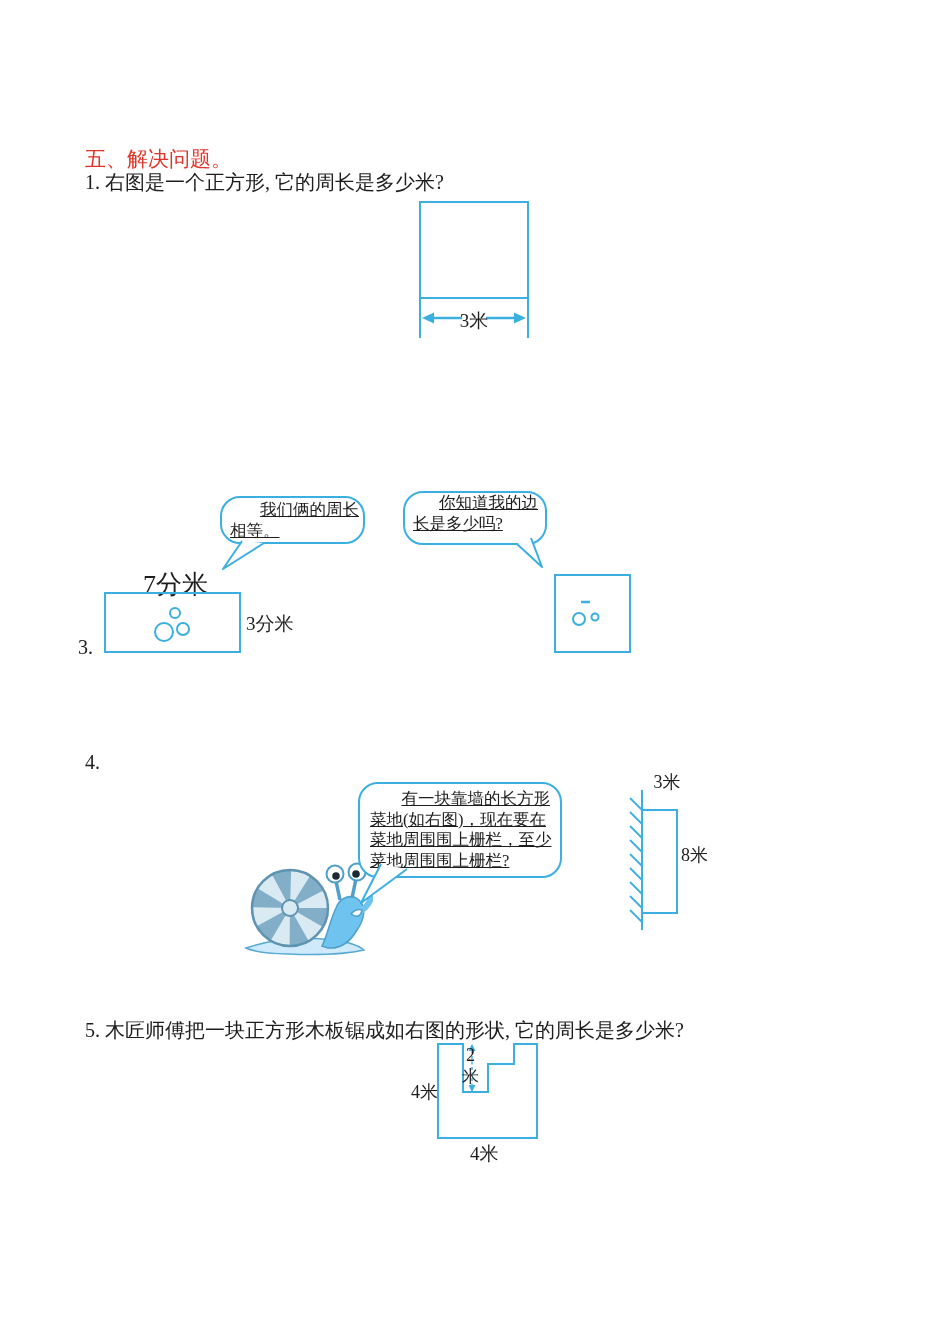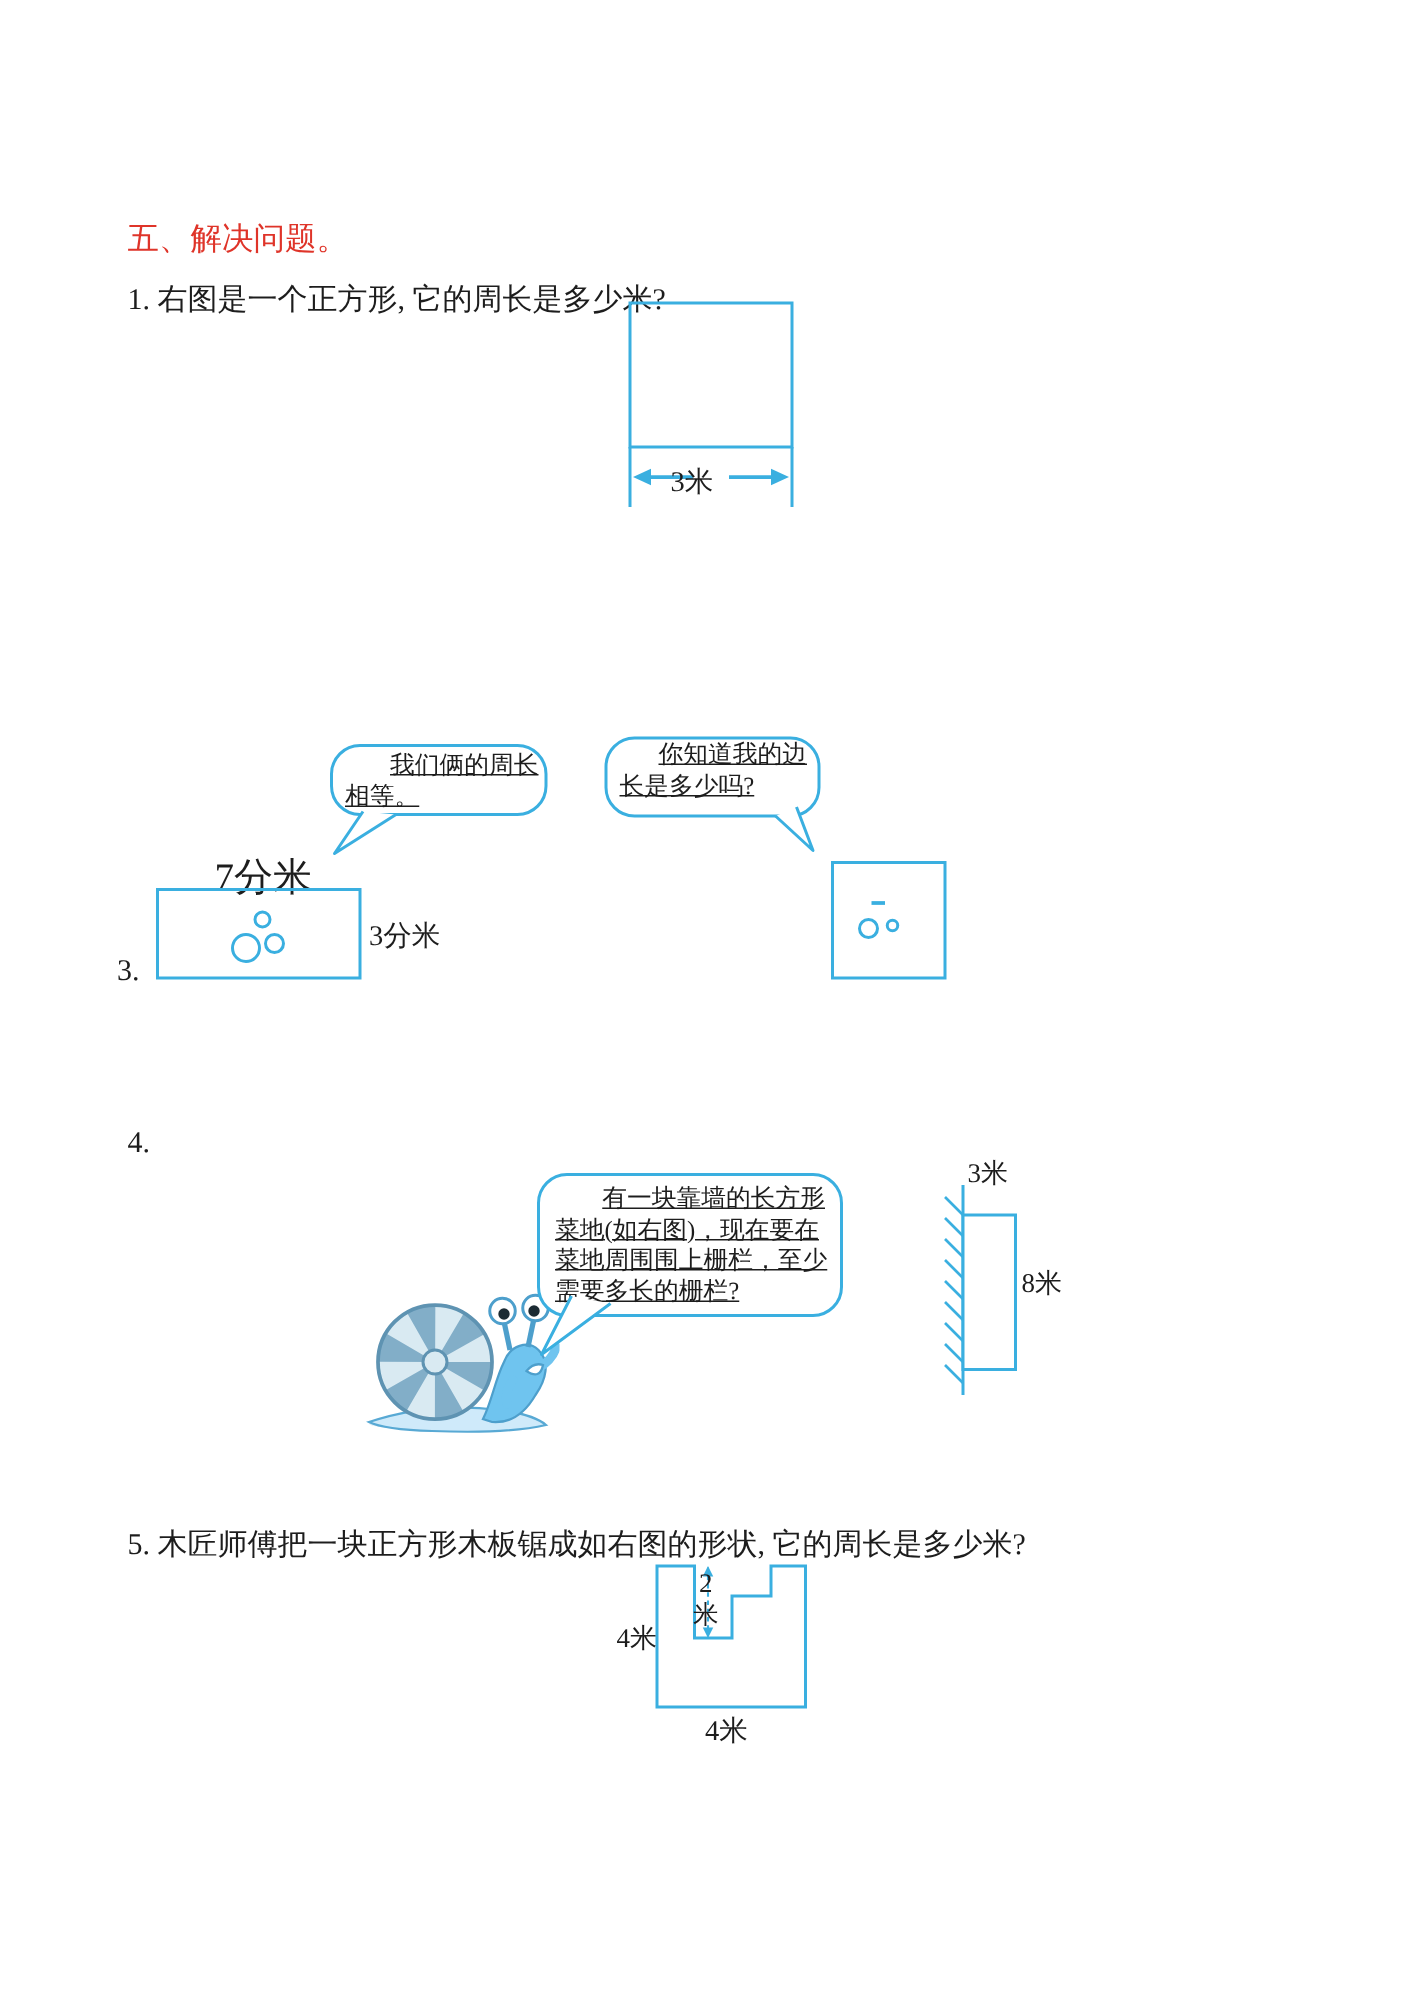--- a/index.html
+++ b/index.html
@@ -12,30 +12,30 @@
   .heading{font-size:21px;color:#df3429;white-space:nowrap;}
   .dimlabel{font-size:18px;white-space:nowrap;}
   .numlabel{font-size:20px;}
   .bubble{
     position:absolute;background:#fff;border:2px solid #3aafe0;border-radius:20px;
     box-sizing:border-box;font-size:16.5px;line-height:20.5px;z-index:2;
   }
   .bubble .bline{white-space:nowrap;text-decoration:underline;}
   .tail{z-index:3;}
   svg{display:block;}
-  .ctr{}
+  .ctr{text-align:center;}
 </style>
 </head>
 <body>
 
 <div id="page">
 
   <div class="abs heading" style="left:85px;top:145px;">五、解决问题。</div>
 
-  <div class="abs ptext" style="left:85px;top:188px;">1. 右图是一个正方形, 它的周长是多少米?</div>
+  <div class="abs ptext" style="left:85px;top:170px;">1. 右图是一个正方形, 它的周长是多少米?</div>
 
   <svg class="abs" style="left:405px;top:195px;" width="135" height="150" viewBox="0 0 135 150">
     <rect x="15" y="7" width="108" height="96" fill="none" stroke="#3aafe0" stroke-width="2"></rect>
     <line x1="15" y1="103" x2="15" y2="143" stroke="#3aafe0" stroke-width="2"></line>
     <line x1="123" y1="103" x2="123" y2="143" stroke="#3aafe0" stroke-width="2"></line>
     <line x1="26" y1="123" x2="57" y2="123" stroke="#3aafe0" stroke-width="2.5"></line>
     <polygon points="17,123 29,117.5 29,128.5" fill="#3aafe0"></polygon>
     <line x1="81" y1="123" x2="112" y2="123" stroke="#3aafe0" stroke-width="2.5"></line>
     <polygon points="121,123 109,117.5 109,128.5" fill="#3aafe0"></polygon>
   </svg>
@@ -74,21 +74,21 @@
       <circle cx="525" cy="132" r="3.5"></circle>
     </g>
   </svg>
 
   <div class="abs numlabel" style="left:85px;top:751px;">4.</div>
 
   <div class="bubble" style="left:358px;top:782px;width:204px;padding:5px 10px;">
     <div class="bline" style="padding-left:30px;text-align:right;">有一块靠墙的长方形</div>
     <div class="bline">菜地(如右图)，现在要在</div>
     <div class="bline">菜地周围围上栅栏，至少</div>
-    <div class="bline">需要多长的栅栏?</div>
+    <div class="bline">菜地周围围上栅栏?</div>
   </div>
   <svg class="abs tail" style="left:350px;top:853px;" width="70" height="58" viewBox="0 0 70 58">
     <path d="M31,11 L11,50 L57,16" fill="#ffffff" stroke="#3aafe0" stroke-width="2" stroke-linejoin="round"></path>
   </svg>
 
   <svg class="abs" style="left:238px;top:848px;" width="135" height="108" viewBox="0 0 135 108">
     <ellipse cx="66" cy="101" rx="58" ry="5" fill="#e3eef5"></ellipse>
 
     <path d="M8,100 Q50,86 95,92 Q118,95 126,102 Q100,108 50,106 Q18,105 8,100 Z" fill="#cfeafa" stroke="#58a9d4" stroke-width="1.5"></path>
 

